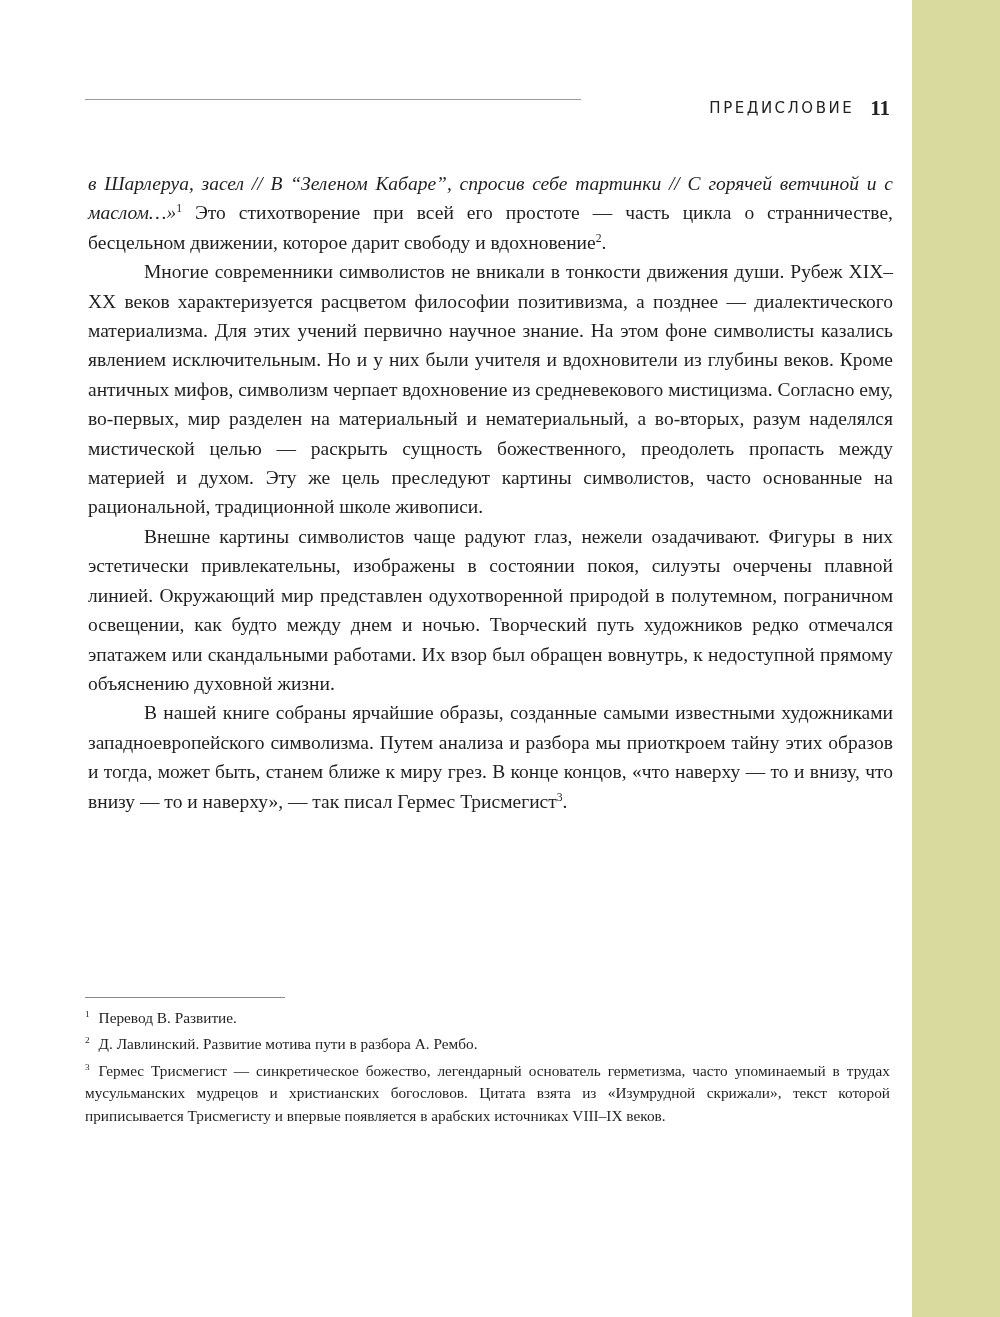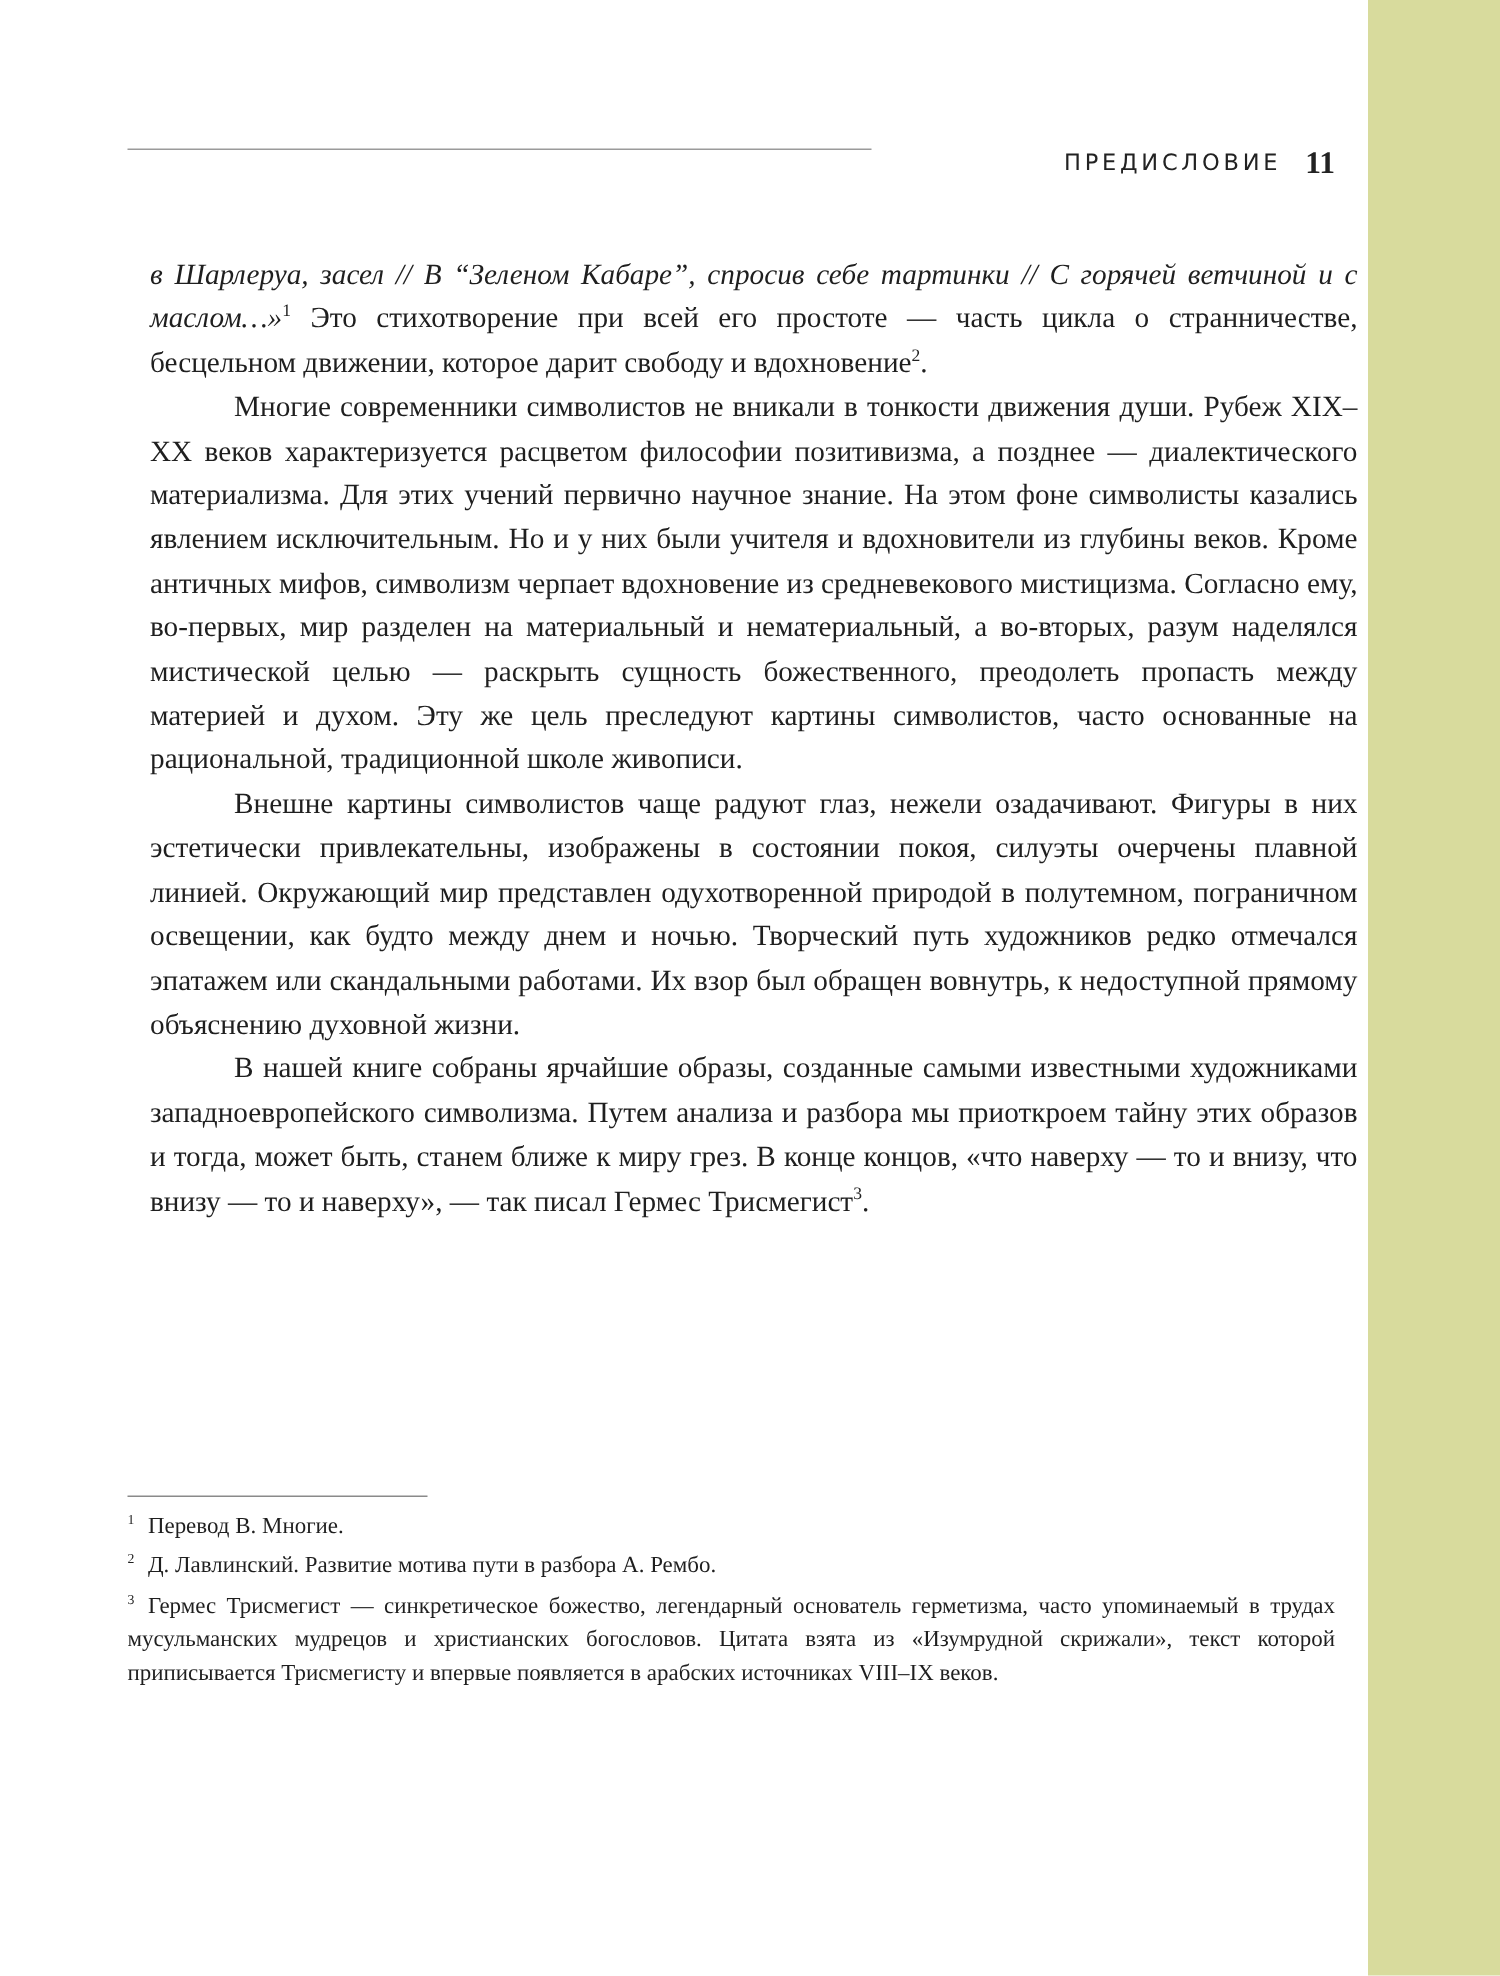--- a/index.html
+++ b/index.html
@@ -48,21 +48,21 @@
     font-family: "Liberation Serif", serif;
     font-weight: 600;
     font-size: 21px;
     line-height: 0.95;
     color: #222;
     white-space: nowrap;
   }
 
   .body-text {
     position: absolute;
-    left: 100px; top: 169px;
+    left: 88px; top: 169px;
     width: 805px;
     font-size: 19.5px;
     line-height: 29.4px;
     text-align: justify;
   }
   .body-text p { margin: 0; }
   .par.indent { text-indent: 56px; font-family: Liberation Serif, serif; }
   .seg-italic { font-style: italic; }
   sup {
     font-size: 0.6em;
@@ -108,20 +108,20 @@
 
     <p class="par indent"><span>Внешне картины символистов чаще радуют глаз, нежели озадачивают. Фигуры в них эстетически привлекательны, изображены в состоянии покоя, силуэты очерчены плавной линией. Окружающий мир представлен одухотворенной природой в полутемном, пограничном освещении, как будто между днем и ночью. Творческий путь художников редко отмечался эпатажем или скандальными работами. Их взор был обращен вовнутрь, к недоступной прямому объяснению духовной жизни.</span></p>
 
     <p class="par indent"><span>В нашей книге собраны ярчайшие образы, созданные самыми известными художниками западноевропейского символизма. Путем анализа и разбора мы приоткроем тайну этих образов и тогда, может быть, станем ближе к миру грез. В конце концов, «что наверху — то и внизу, что внизу — то и наверху», — так писал Гермес Трисмегист</span><sup>3</sup><span>.</span></p>
 
   </main>
 
   <footer class="footnotes">
     <div class="footnote-rule"></div>
 
-    <p class="footnote"><sup>1</sup><span>Перевод В. Многие.</span></p>
+    <p class="footnote"><sup>1</sup><span>Перевод В. Развитие.</span></p>
 
     <p class="footnote"><sup>2</sup><span>Д. Лавлинский. Развитие мотива пути в разбора А. Рембо.</span></p>
 
     <p class="footnote"><sup>3</sup><span>Гермес Трисмегист — синкретическое божество, легендарный основатель герметизма, часто упоминаемый в трудах мусульманских мудрецов и христианских богословов. Цитата взята из «Изумрудной скрижали», текст которой приписывается Трисмегисту и впервые появляется в арабских источниках VIII–IX веков.</span></p>
   </footer>
 
 </div>
 
 </body></html>

